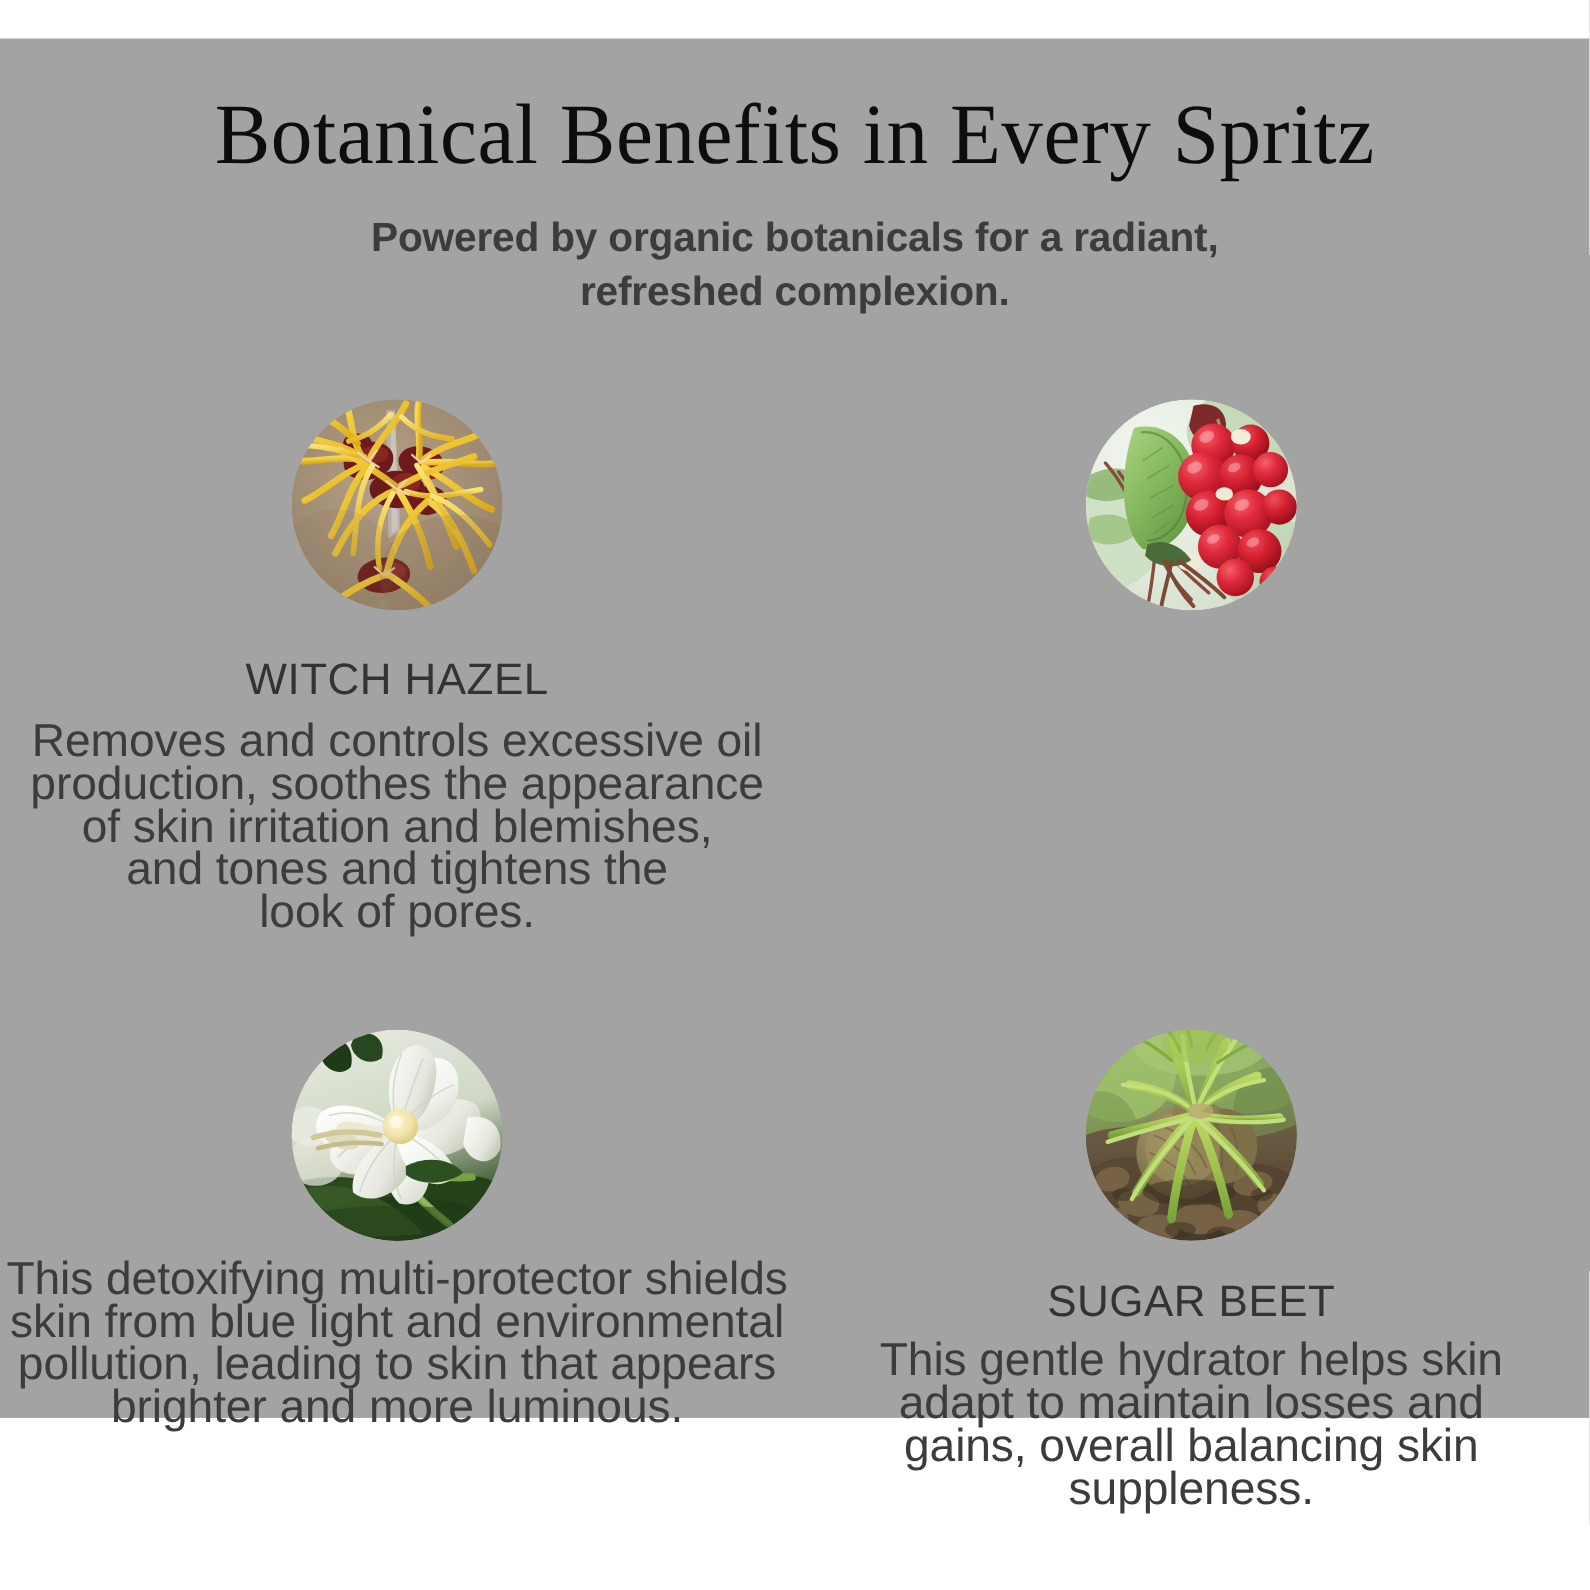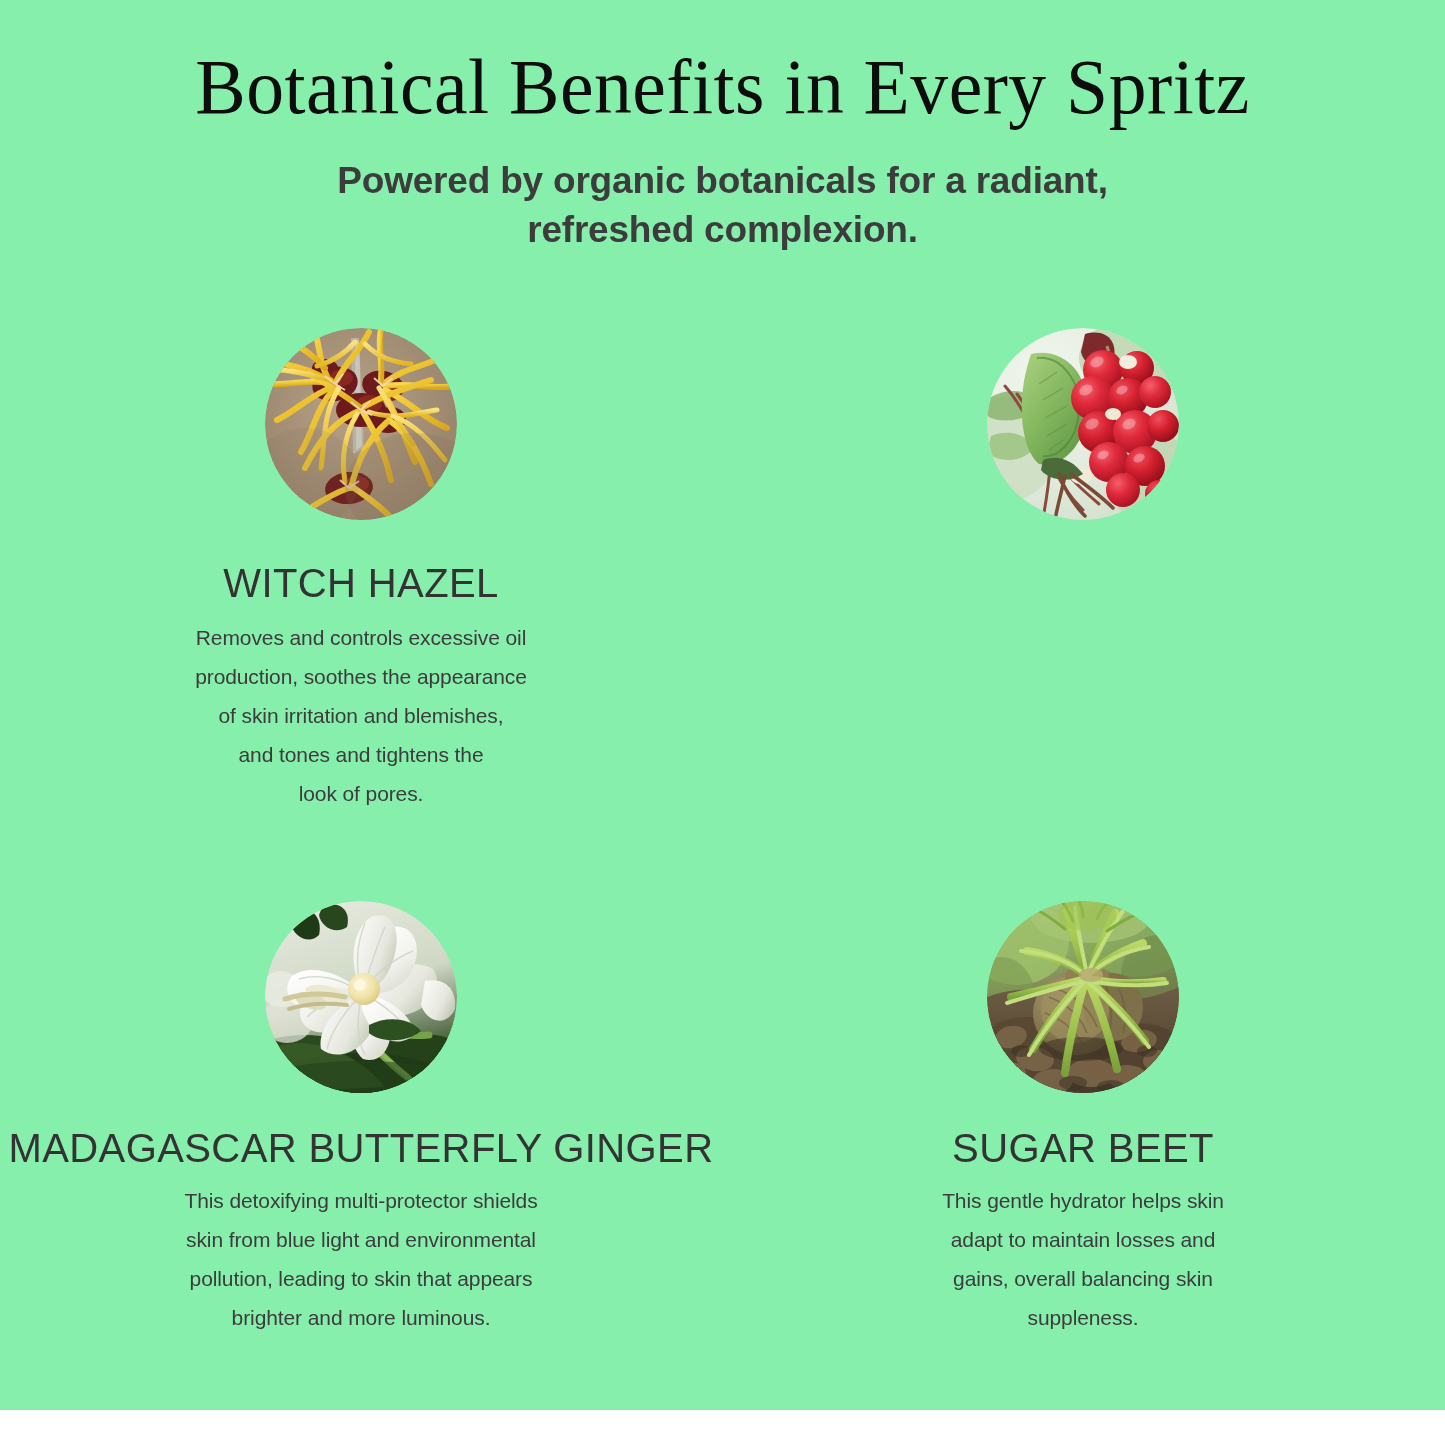--- a/index.html
+++ b/index.html
@@ -10,22 +10,23 @@
   body {
     width: 1445px;
     height: 1445px;
     font-family: "Liberation Sans", sans-serif;
     color: #3c3c3c;
     overflow: hidden;
   }
   .page {
     position: relative;
     width: 1445px;
-    height: 1410px;
-    background: #86efac;
+    height: 1254px;
+    background: #a3a3a3;
+    margin-top: 35px;
   }
 
   
   .header {
     position: absolute;
     top: 44px;
     left: 0;
     width: 1445px;
     text-align: center;
   }
@@ -86,21 +87,21 @@
     font-size: 40px;
     line-height: 38px;
     font-weight: 400;
     letter-spacing: 0.4px;
     color: #333333;
     text-align: center;
     white-space: nowrap;
   }
   .ing-desc {
     margin-top: 16px;
-    font-size: 21px;
+    font-size: 42px;
     line-height: 39px;
     font-weight: 400;
     color: #3c3c3c;
     text-align: center;
     letter-spacing: -0.1px;
     white-space: pre-line;
   }
   .row-2 .ing-name { margin-top: 36px; }
   .row-2 .ing-desc { margin-top: 14px; }
 </style>
@@ -396,21 +397,20 @@
 
               <circle cx="99" cy="88" r="16" fill="url(#centg)"></circle>
               <circle cx="95" cy="84" r="6" fill="#fdf9e2" opacity="0.85"></circle>
 
               <path d="M104 124 C124 114, 146 118, 156 130 C142 142, 116 142, 104 132 Z" fill="#2c5020"></path>
 
               <ellipse cx="96" cy="186" rx="110" ry="26" fill="#21401a" opacity="0.55"></ellipse>
             </g>
           </svg>
         </div>
-        <div class="ing-name">MADAGASCAR BUTTERFLY GINGER</div>
         <div class="ing-desc">This detoxifying multi-protector shields
 skin from blue light and environmental
 pollution, leading to skin that appears
 brighter and more luminous.</div>
       </div>
 
       <div class="cell">
         <div class="thumb">
           <svg viewBox="0 0 192 192" xmlns="http://www.w3.org/2000/svg" aria-hidden="true">
             <defs>

